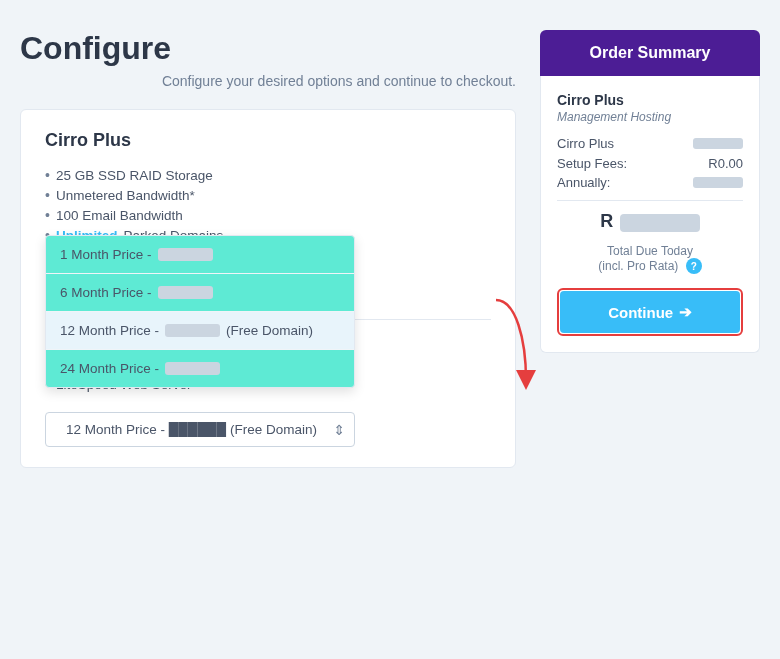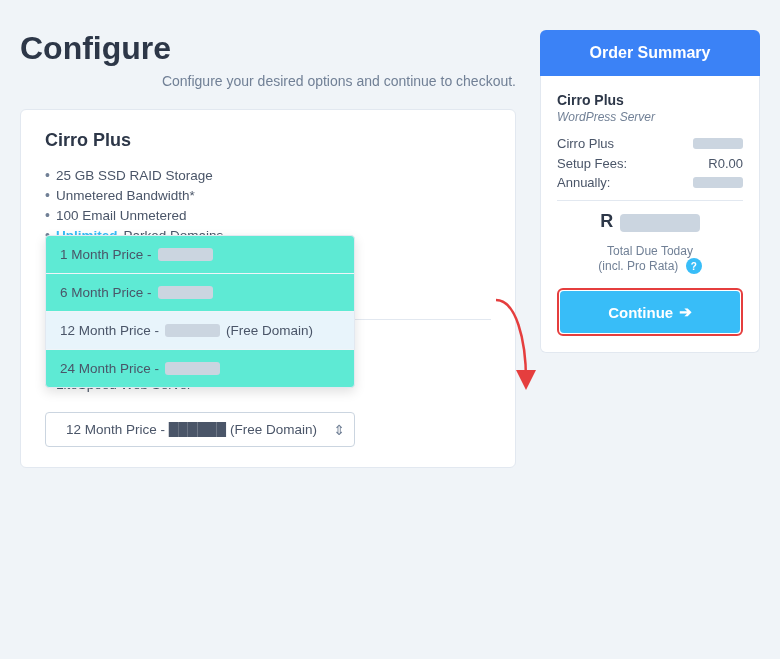--- a/index.html
+++ b/index.html
@@ -169,21 +169,21 @@
       color: #718096;
       font-size: 14px;
     }
 
     
     .order-summary {
       width: 220px;
       flex-shrink: 0;
     }
     .summary-header {
-      background: #3b82f6;
+      background: #4c1d95;
       color: #fff;
       text-align: center;
       font-size: 16px;
       font-weight: 700;
       padding: 14px 28px;
       border-radius: 6px 6px 0 0;
     }
     .summary-body {
       background: #fff;
       border: 1px solid #e2e8f0;
@@ -303,21 +303,21 @@
   <div class="main-content">
     <h1 class="page-title">Configure</h1>
     <p class="page-subtitle">Configure your desired options and continue to checkout.</p>
 
     <div class="plan-card">
       <div class="plan-title">Cirro Plus</div>
 
       <ul class="feature-list">
         <li>25 GB SSD RAID Storage</li>
         <li>Unmetered Bandwidth*</li>
-        <li>100 Email Unmetered</li>
+        <li>100 Email Bandwidth</li>
         <li><span class="feature-highlight">Unlimited</span> Parked Domains</li>
         <li><span class="feature-highlight">Unlimited</span> FTP Accounts</li>
         <li>10 Subdomains</li>
         <li>50 MySQL Databases</li>
       </ul>
 
       <hr class="divider">
 
       <ul class="tech-list">
         <li><span class="tech-highlight">cPanel</span> + 1-Click WP Installer</li>
@@ -367,21 +367,21 @@
           <span class="select-arrow">⇕</span>
         </div>
       </div>
     </div>
   </div>
 
   <div class="order-summary">
     <div class="summary-header">Order Summary</div>
     <div class="summary-body">
       <div class="summary-plan-name">Cirro Plus</div>
-      <div class="summary-plan-type">WordPress Server</div>
+      <div class="summary-plan-type">Management Hosting</div>
 
       <div class="summary-row">
         <span class="summary-row-label">Cirro Plus</span>
         <span class="summary-price-blur"></span>
       </div>
 
       <div class="summary-fees-row">
         <span class="summary-row-label">Setup Fees:</span>
         <span class="summary-row-value">R0.00</span>
       </div>

